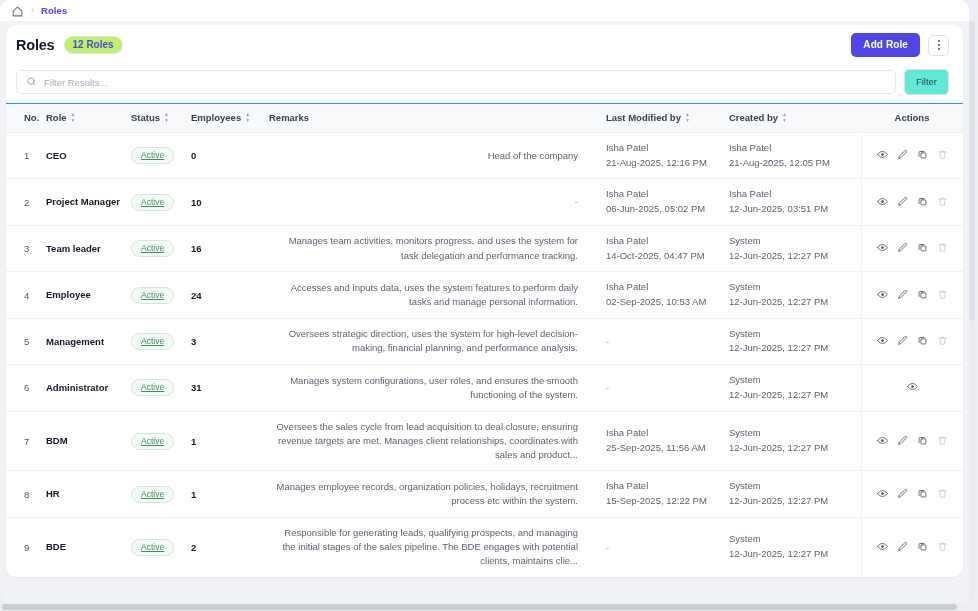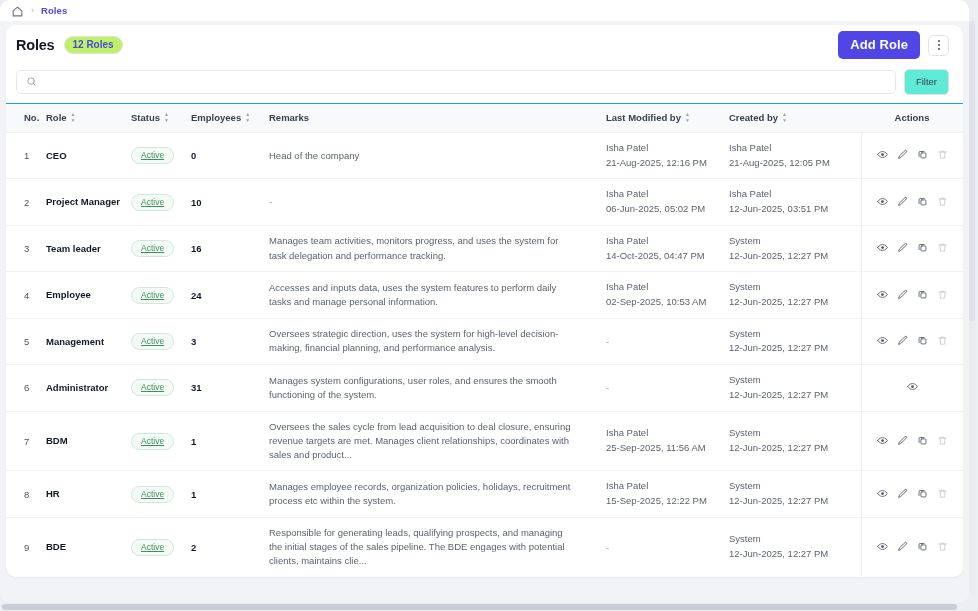--- a/index.html
+++ b/index.html
@@ -68,21 +68,21 @@
     border-radius: 9px;
     padding: 3px 8px 3.5px;
     line-height: 1;
   }
   .header-actions {
     margin-left: auto; display: flex; align-items: center; gap: 8px;
   }
   .btn-primary {
     background: #4f46e5; color: #fff;
     border: none; border-radius: 5px;
-    font-size: 13px; font-weight: 700;
+    font-size: 10px; font-weight: 700;
     font-family: "Liberation Sans", sans-serif;
     padding: 6px 12px 7px;
     cursor: pointer;
     letter-spacing: .1px;
   }
   .btn-icon-sq {
     width: 21px; height: 21px;
     border: 1px solid #dfe2e8; border-radius: 5px;
     background: #fff; cursor: pointer;
     display: flex; align-items: center; justify-content: center;
@@ -155,21 +155,21 @@
     font-size: 9.5px; color: #374151;
     padding: 8px 0;
     border-bottom: 1px solid #f0f1f4;
     vertical-align: middle;
   }
   tbody tr:last-child td { border-bottom: 1px solid #f0f1f4; }
   td.c-no { color: #4b5563; }
   td.c-role { font-weight: 700; color: #111827; line-height: 1.45; }
   td.c-emp { font-weight: 700; color: #111827; }
   td.c-rem { color: #5b6personally; }
-  td.c-rem { color: #5b6270; line-height: 1.5; padding-right: 28px; }
+  td.c-rem { color: #5b6270; line-height: 1.5; padding-right: 28px; text-align: right; }
   .dash { color: #9aa1ad; }
 
   .badge-active {
     display: inline-block;
     border: 1px solid #cfe9d8;
     background: #f4fbf6;
     color: #3f8f5d;
     font-size: 8.5px; font-weight: 400;
     border-radius: 9px;
     padding: 3px 9px 3.5px;
@@ -250,20 +250,21 @@
     </div>
 
     <div class="filter-row">
       <div class="search-box">
         <span>
           <svg viewBox="0 0 24 24" width="11" height="11" fill="none" stroke="currentColor" stroke-width="2" stroke-linecap="round">
             <circle cx="11" cy="11" r="7"></circle>
               <path d="M20 20 L16.2 16.2"></path>
           </svg>
         </span>
+        <input class="search-input" type="text" placeholder="Filter Results..." style="">
       </div>
       <button class="btn-filter">Filter</button>
     </div>
 
     <div class="table-wrap">
       <table>
         <thead>
           <tr>
             <th class="c-no">
               <div class="th-in">

